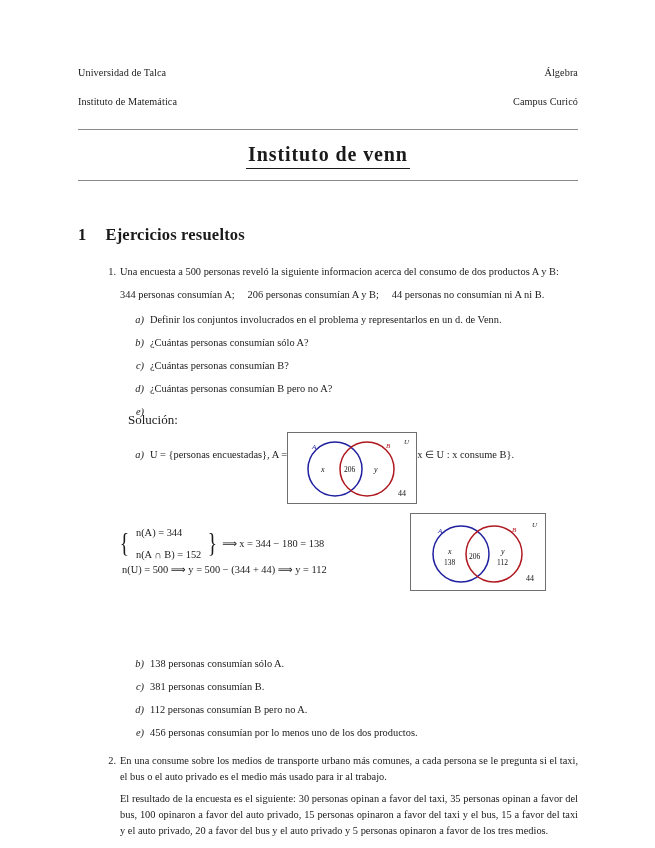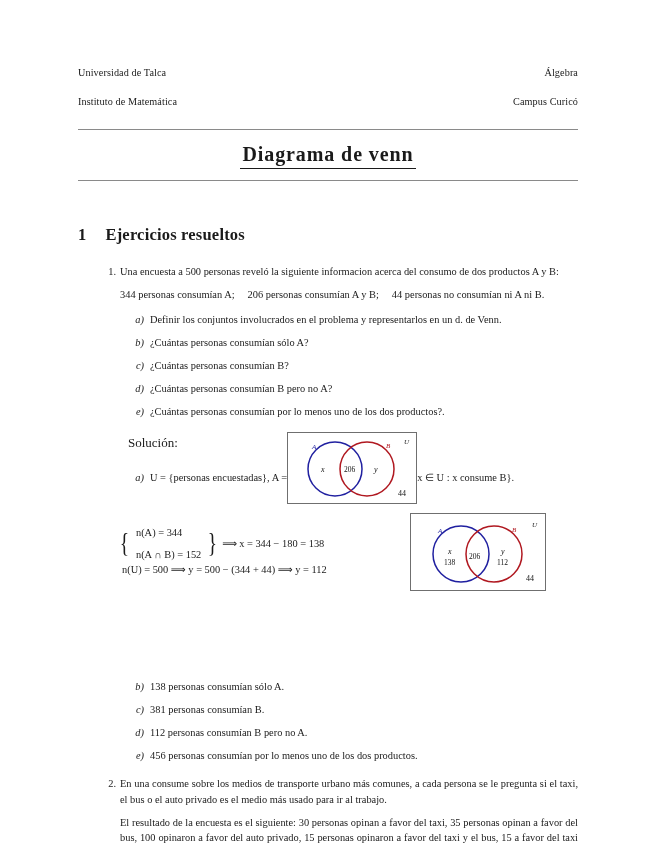--- a/index.html
+++ b/index.html
@@ -197,21 +197,21 @@
         <div>Universidad de Talca</div>
         <div>Instituto de Matemática</div>
       </div>
       <div class="right">
         <div>Álgebra</div>
         <div>Campus Curicó</div>
       </div>
     </div>
     <hr class="rule">
 
-    <div class="doctitle"><span>Diagrama de venn</span></div>
+    <div class="doctitle"><span>Instituto de venn</span></div>
     <hr class="rule2">
 
     <div class="section-head">
       <span>1</span>
       <span>Ejercicios resueltos</span>
     </div>
 
     <ol class="numlist">
 
       <li>
@@ -231,21 +231,20 @@
           <li>
             <span class="marker">c)</span>
             <span>¿Cuántas personas consumían B?</span>
           </li>
           <li>
             <span class="marker">d)</span>
             <span>¿Cuántas personas consumían B pero no A?</span>
           </li>
           <li>
             <span class="marker">e)</span>
-            <span>¿Cuántas personas consumían por lo menos uno de los dos productos?.</span>
           </li>
         </ol>
 
         <div class="solucion">Solución:</div>
 
         <ol class="letlist" style="margin-top:11px;">
           <li>
             <span class="marker">a)</span>
             <span class="mathline">U = {personas encuestadas}, A = {x ∈ U : x consume A}, B = {x ∈ U : x consume B}.</span>
           </li>

